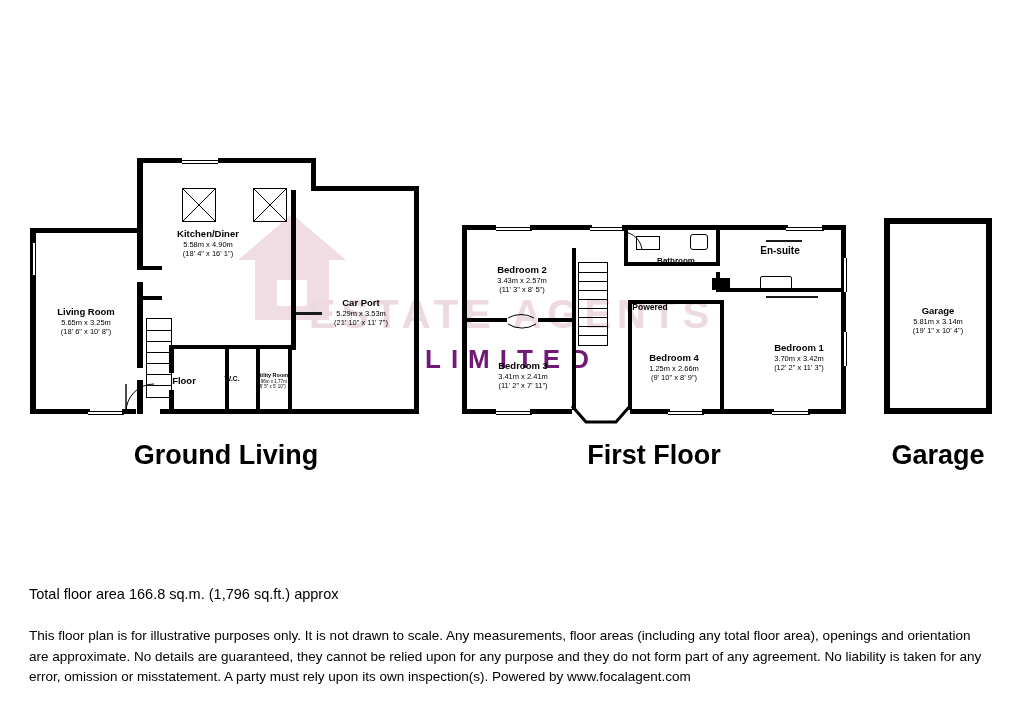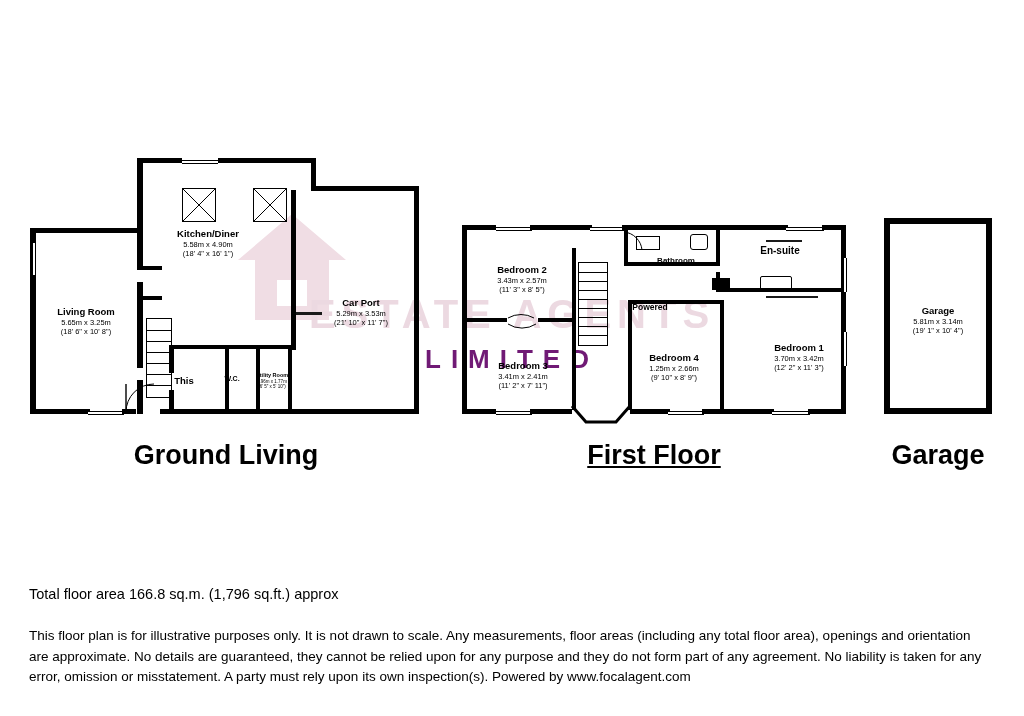--- a/index.html
+++ b/index.html
@@ -229,21 +229,21 @@
       <span class="nm">Living Room</span>
       <span class="dim">5.65m x 3.25m</span>
       <span class="dim">(18' 6" x 10' 8")</span>
     </div>
     <div class="room-label" style="left:303px; top:297px; width:116px;">
       <span class="nm">Car Port</span>
       <span class="dim">5.29m x 3.53m</span>
       <span class="dim">(21' 10" x 11' 7")</span>
     </div>
     <div class="room-label" style="left:160px; top:375px; width:48px;">
-      <span class="nm">This</span>
+      <span class="nm">Floor</span>
     </div>
     <div class="room-label tiny" style="left:212px; top:375px; width:40px;">
       <span class="nm" style="font-size:7px">W.C.</span>
     </div>
     <div class="room-label tiny" style="left:248px; top:372px; width:48px;">
       <span class="nm">Utility Room</span>
       <span class="dim">1.96m x 1.77m</span>
       <span class="dim">(6' 5" x 5' 10")</span>
     </div>
 
@@ -343,21 +343,21 @@
       <span class="nm">Bedroom 4</span>
       <span class="dim">1.25m x 2.66m</span>
       <span class="dim">(9' 10" x 8' 9")</span>
     </div>
     <div class="room-label" style="left:744px; top:342px; width:110px;">
       <span class="nm">Bedroom 1</span>
       <span class="dim">3.70m x 3.42m</span>
       <span class="dim">(12' 2" x 11' 3")</span>
     </div>
 
-    <div class="floor-title" style="left:514px; top:440px; width:280px;text-decoration:underline;">First Floor</div>
+    <div class="floor-title" style="left:514px; top:440px; width:280px;">First Floor</div>
   </div>
 
   <div>
     <div class="wall" style="left:884px; top:218px; width:108px; height:6px;"></div>
     <div class="wall" style="left:884px; top:218px; width:6px; height:196px;"></div>
     <div class="wall" style="left:986px; top:218px; width:6px; height:196px;"></div>
     <div class="wall" style="left:884px; top:408px; width:108px; height:6px;"></div>
 
     <div class="room-label" style="left:884px; top:305px; width:108px;">
       <span class="nm">Garage</span>

